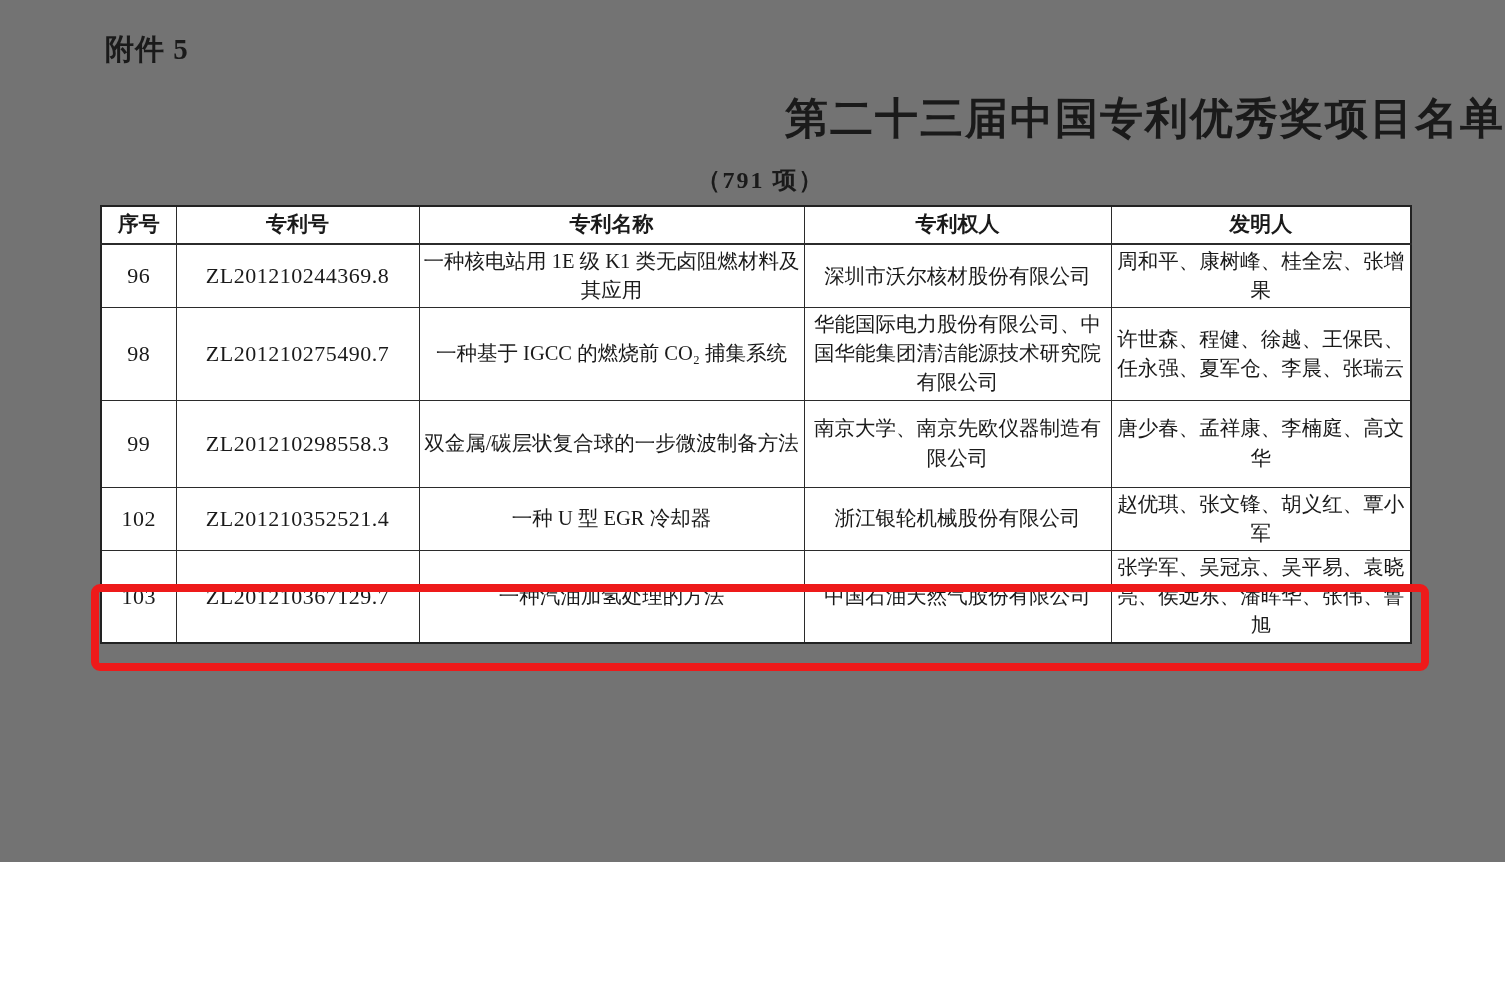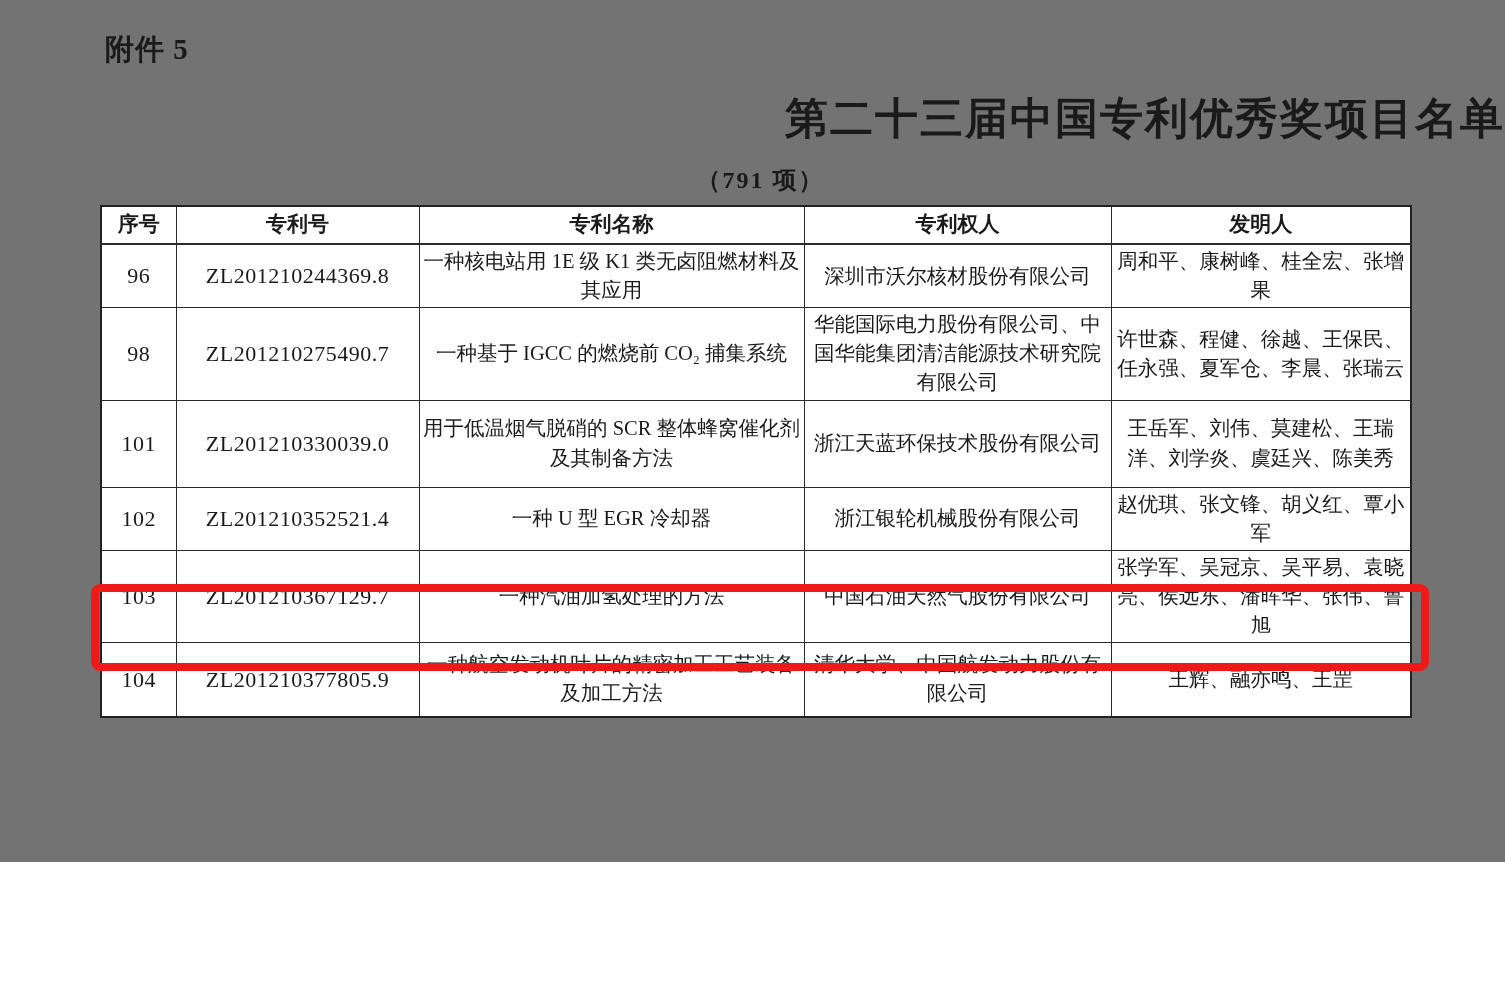--- a/index.html
+++ b/index.html
@@ -129,46 +129,39 @@
       <td class="cell-patentee">深圳市沃尔核材股份有限公司</td>
       <td class="cell-inventors">周和平、康树峰、桂全宏、张增果</td>
     </tr>
         <tr>
       <td class="cell-no">98</td>
       <td class="cell-patent-no">ZL201210275490.7</td>
       <td class="cell-name">一种基于 IGCC 的燃烧前 CO₂ 捕集系统</td>
       <td class="cell-patentee">华能国际电力股份有限公司、中国华能集团清洁能源技术研究院有限公司</td>
       <td class="cell-inventors">许世森、程健、徐越、王保民、任永强、夏军仓、李晨、张瑞云</td>
     </tr>
-        <tr id="highlighted-row">
-      <td class="cell-no">101</td>
-      <td class="cell-patent-no">ZL201210330039.0</td>
-      <td class="cell-name">用于低温烟气脱硝的 SCR 整体蜂窝催化剂及其制备方法</td>
-      <td class="cell-patentee">浙江天蓝环保技术股份有限公司</td>
-      <td class="cell-inventors">王岳军、刘伟、莫建松、王瑞洋、刘学炎、虞廷兴、陈美秀</td>
+        <tr>
+      <td class="cell-no">99</td>
+      <td class="cell-patent-no">ZL201210298558.3</td>
+      <td class="cell-name">双金属/碳层状复合球的一步微波制备方法</td>
+      <td class="cell-patentee">南京大学、南京先欧仪器制造有限公司</td>
+      <td class="cell-inventors">唐少春、孟祥康、李楠庭、高文华</td>
     </tr>
         <tr>
       <td class="cell-no">102</td>
       <td class="cell-patent-no">ZL201210352521.4</td>
       <td class="cell-name">一种 U 型 EGR 冷却器</td>
       <td class="cell-patentee">浙江银轮机械股份有限公司</td>
       <td class="cell-inventors">赵优琪、张文锋、胡义红、覃小军</td>
     </tr>
         <tr>
       <td class="cell-no">103</td>
       <td class="cell-patent-no">ZL201210367129.7</td>
       <td class="cell-name">一种汽油加氢处理的方法</td>
       <td class="cell-patentee">中国石油天然气股份有限公司</td>
       <td class="cell-inventors">张学军、吴冠京、吴平易、袁晓亮、侯远东、潘晖华、张伟、鲁旭</td>
     </tr>
-        <tr>
-      <td class="cell-no">104</td>
-      <td class="cell-patent-no">ZL201210377805.9</td>
-      <td class="cell-name">一种航空发动机叶片的精密加工工艺装备及加工方法</td>
-      <td class="cell-patentee">清华大学、中国航发动力股份有限公司</td>
-      <td class="cell-inventors">王辉、融亦鸣、王罡</td>
-    </tr>
       </tbody>
   </table>
 
   <div class="highlight-box" id="highlight-box" style="left: 91px; top: 583.703px; width: 1338px; height: 87px; border-color: rgb(238, 26, 26);"></div>
 
 </div>
 
 </body></html>

